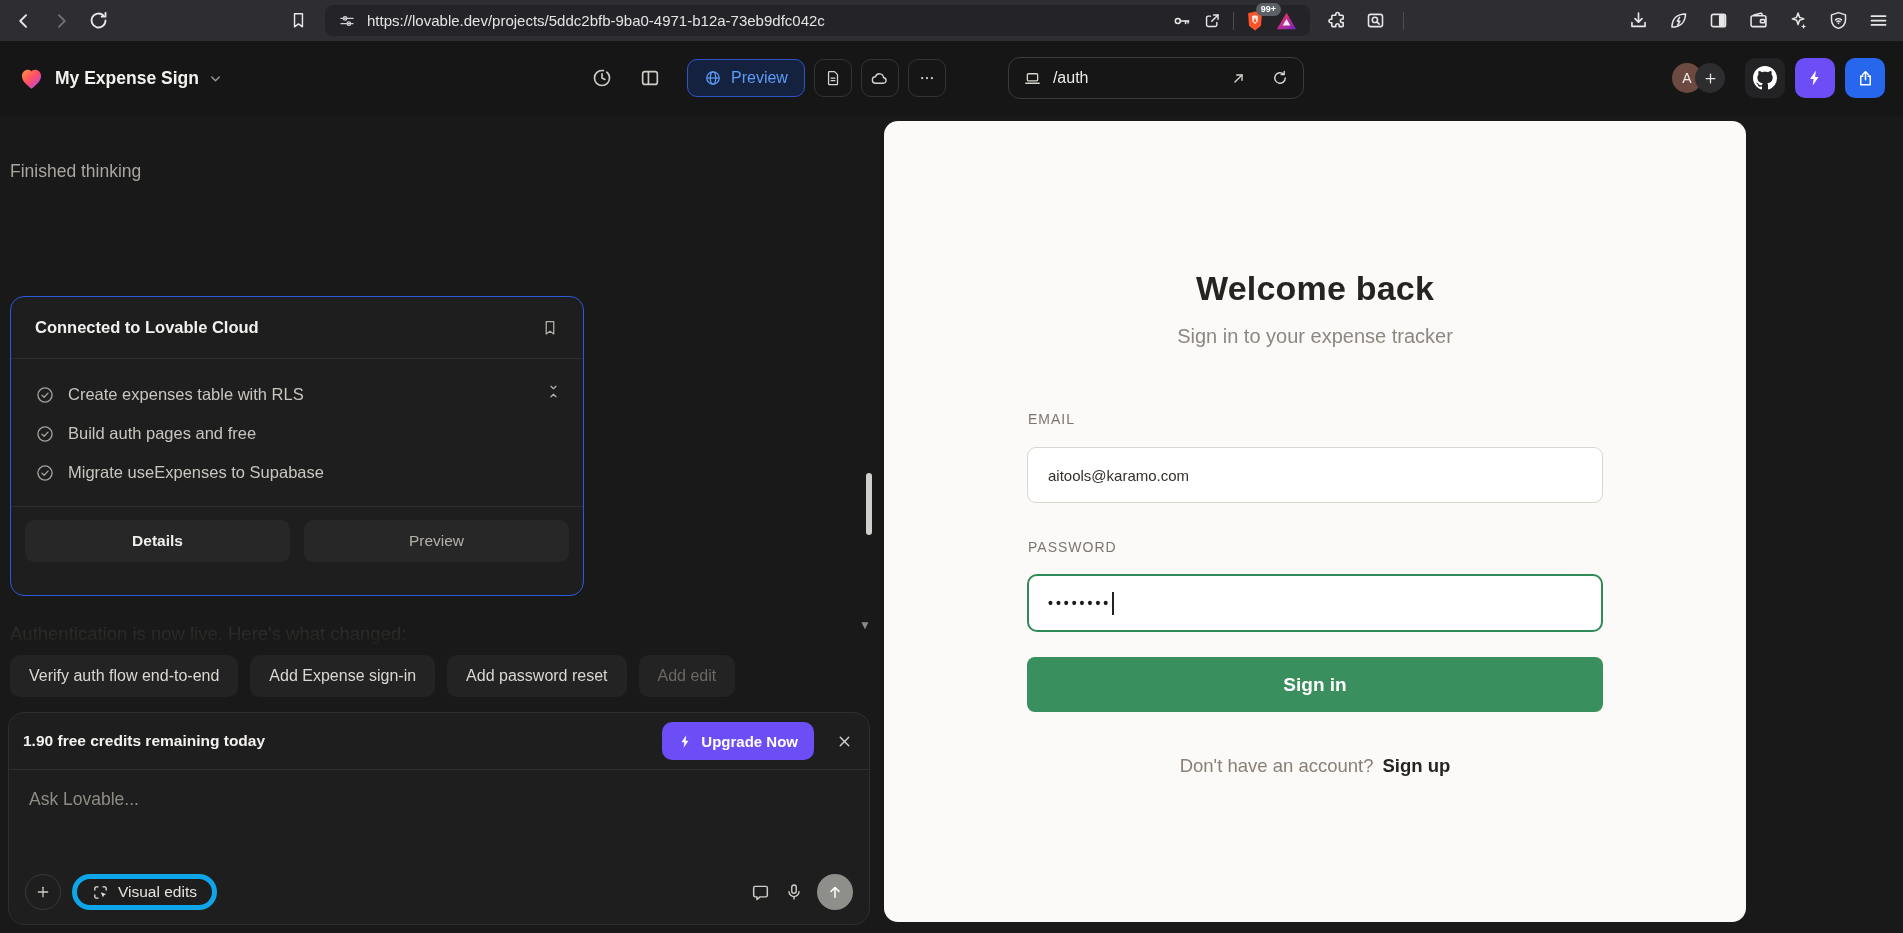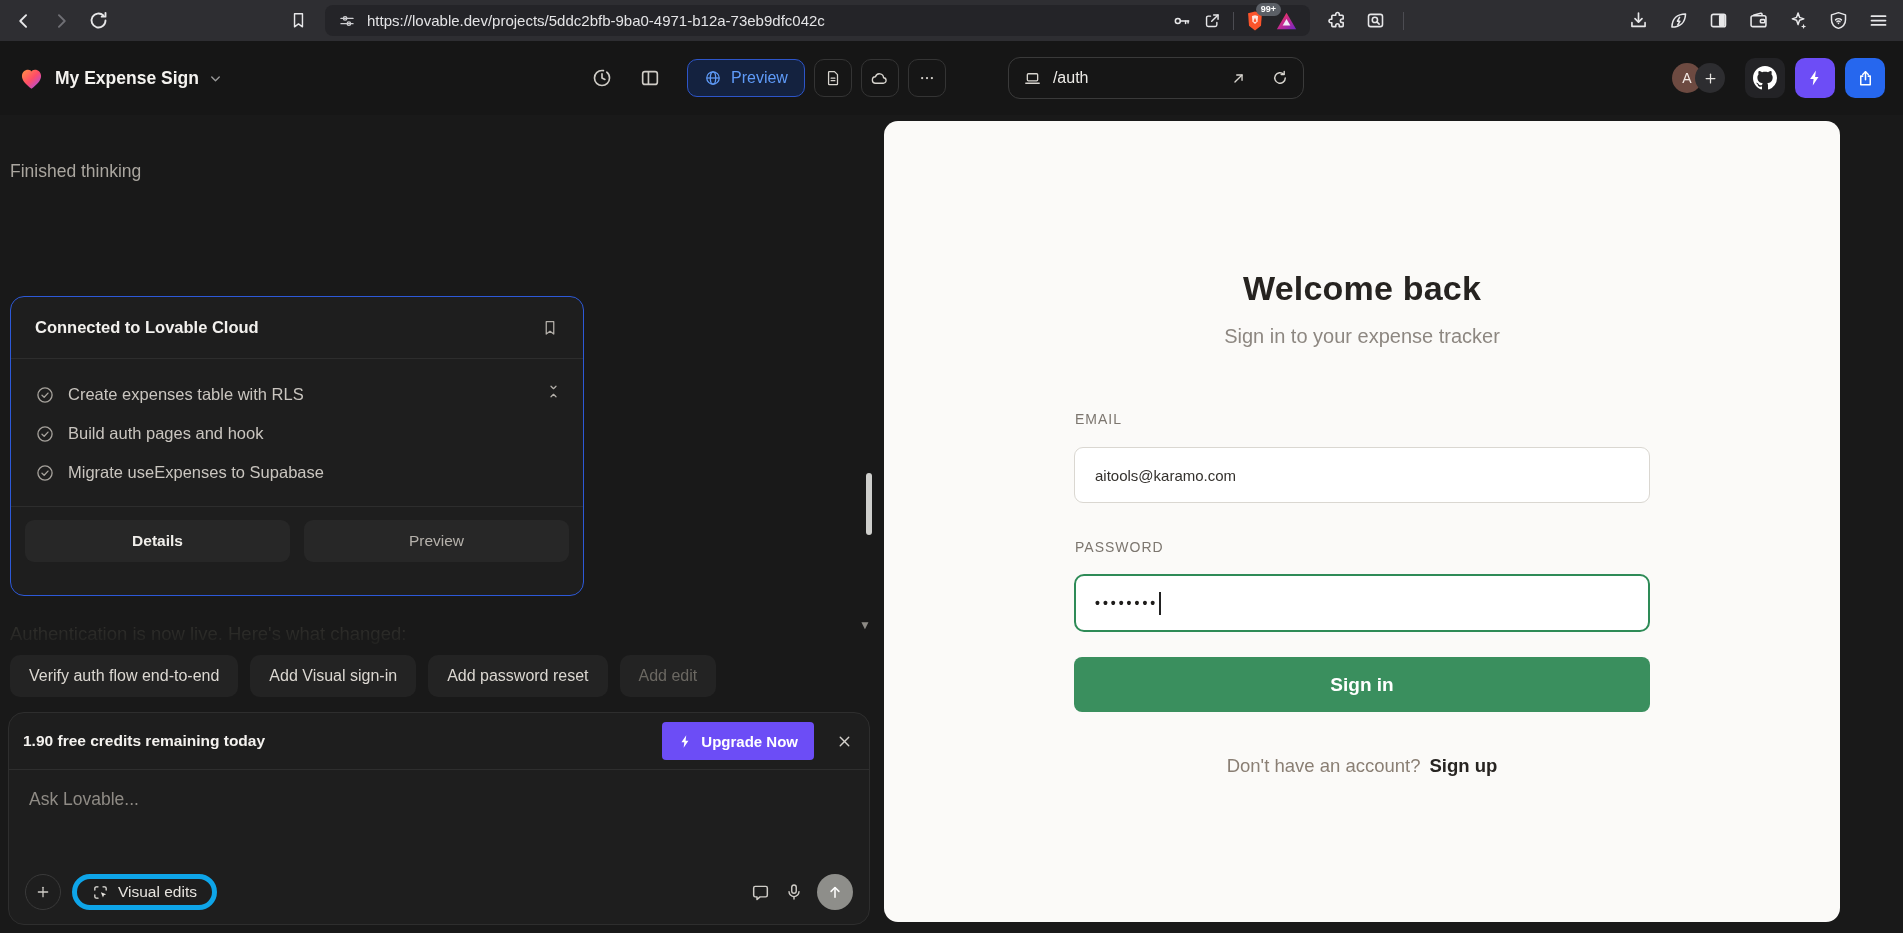--- a/index.html
+++ b/index.html
@@ -74,40 +74,40 @@
   .chips-row { position:absolute; left:10px; top:540px; width:860px; height:44px; display:flex; gap:12px;
                overflow:hidden; }
   .chip { flex:none; height:42px; background:#232323; border-radius:10px; display:flex; align-items:center;
           padding:0 19px; font-size:16px; color:#dbd7d1; white-space:nowrap; }
   .chip.cut { color:#6b6862; }
   .composer-box { position:absolute; left:8px; top:597px; width:862px; height:213px; background:#1e1e1e;
                   border:1px solid #2e2e2e; border-radius:16px; overflow:hidden; }
   .credits-row { height:57px; display:flex; align-items:center; padding:0 16px 0 14px;
                  border-bottom:1px solid #2e2e2e; }
   .credits-text { font-size:15.5px; font-weight:bold; color:#f4f2ef; }
-  .upgrade-btn { margin-left:auto; height:38px; background:#6c4df6; border:none; border-radius:4px;
+  .upgrade-btn { margin-left:auto; height:38px; background:#6c4df6; border:none; border-radius:10px;
                  color:#fff; font-size:15px; font-weight:bold; font-family:inherit; display:flex;
                  align-items:center; gap:8px; padding:0 16px; }
   .credits-close { margin-left:22px; color:#d5d2cd; display:flex; }
   .composer-input { position:absolute; left:20px; top:76px; width:600px; background:transparent; border:none;
                     outline:none; font-family:inherit; font-size:17.5px; color:#e6e3de; }
   .composer-input::placeholder { color:#8f8b85; }
   .composer-controls { position:absolute; left:0; right:0; bottom:14px; display:flex; align-items:center;
                        padding:0 16px; }
   .circle-btn { width:36px; height:36px; border-radius:50%; border:1px solid #3a3a3a; background:transparent;
                 color:#d0cdc8; display:flex; align-items:center; justify-content:center; }
   .ve-pill { height:36px; border:5px solid #0ea5e9; border-radius:18px; background:transparent; color:#e6e3de;
              display:flex; align-items:center; gap:9px; padding:0 15px; font-size:15.5px; margin-left:11px; }
   .ctl-right { margin-left:auto; display:flex; align-items:center; gap:13px; }
   .ghost-icon { color:#d0cdc8; display:flex; }
   .send-btn { width:36px; height:36px; border-radius:50%; background:#8e8e8a; border:none; color:#fdfdfc;
               display:flex; align-items:center; justify-content:center; }
 
   
-  .preview-panel { position:absolute; left:884px; top:121px; width:956px; height:801px; background:#fbfaf8;
+  .preview-panel { position:absolute; left:884px; top:121px; width:862px; height:801px; background:#fbfaf8;
                    border-radius:14px; }
   .auth-form { position:relative; width:576px; height:100%; margin:0 auto; }
   .auth-title { position:absolute; top:148px; width:100%; text-align:center; font-size:34px; font-weight:bold;
                 color:#262320; letter-spacing:.2px; }
   .auth-sub { position:absolute; top:204px; width:100%; text-align:center; font-size:20px; color:#8d8781; }
   .field-label { position:absolute; font-size:14px; letter-spacing:1px; color:#7c766f; }
   .auth-input { position:absolute; width:576px; height:56px; background:#fff; border:1px solid #dad7d1;
                 border-radius:9px; font-family:inherit; font-size:15px; color:#33302c; padding:0 20px;
                 outline:none; }
   .pw-box { position:absolute; top:453px; width:576px; height:58px; background:#fff; border:2px solid #2e8b57;
@@ -395,21 +395,21 @@
               <circle cx="12" cy="12" r="8.5"></circle>
               <polyline points="8.4 12.3 11 14.7 15.6 9.7"></polyline>
             </svg>
           <span>Create expenses table with RLS</span>
         </div>
         <div class="task-row">
           <svg width="20" height="20" viewBox="0 0 24 24" fill="none" stroke="currentColor" stroke-width="1.6" stroke-linecap="round" stroke-linejoin="round">
               <circle cx="12" cy="12" r="8.5"></circle>
               <polyline points="8.4 12.3 11 14.7 15.6 9.7"></polyline>
             </svg>
-          <span>Build auth pages and hook</span>
+          <span>Build auth pages and free</span>
         </div>
         <div class="task-row">
           <svg width="20" height="20" viewBox="0 0 24 24" fill="none" stroke="currentColor" stroke-width="1.6" stroke-linecap="round" stroke-linejoin="round">
               <circle cx="12" cy="12" r="8.5"></circle>
               <polyline points="8.4 12.3 11 14.7 15.6 9.7"></polyline>
             </svg>
           <span>Migrate useExpenses to Supabase</span>
         </div>
         <span class="cc-collapse">
           <svg width="15" height="17" viewBox="0 0 24 26" fill="none" stroke="currentColor" stroke-width="2" stroke-linecap="round" stroke-linejoin="round">
@@ -424,21 +424,21 @@
       </div>
     </div>
 
     <div class="faded-line">Authentication is now live. Here's what changed:</div>
 
     <span class="scroll-thumb"></span>
     <span class="scroll-down">▼</span>
 
     <div class="chips-row">
       <span class="chip">Verify auth flow end-to-end</span>
-      <span class="chip">Add Visual sign-in</span>
+      <span class="chip">Add Expense sign-in</span>
       <span class="chip">Add password reset</span>
       <span class="chip cut">Add edit</span>
     </div>
 
     <div class="composer-box">
       <div class="credits-row">
         <span class="credits-text">1.90 free credits remaining today</span>
         <button class="upgrade-btn">
           <svg width="15" height="15" viewBox="0 0 24 24" fill="currentColor">
               <path d="M13.2 2L5.5 13.2h4.6L9 22l7.7-11.2h-4.6z"></path>

